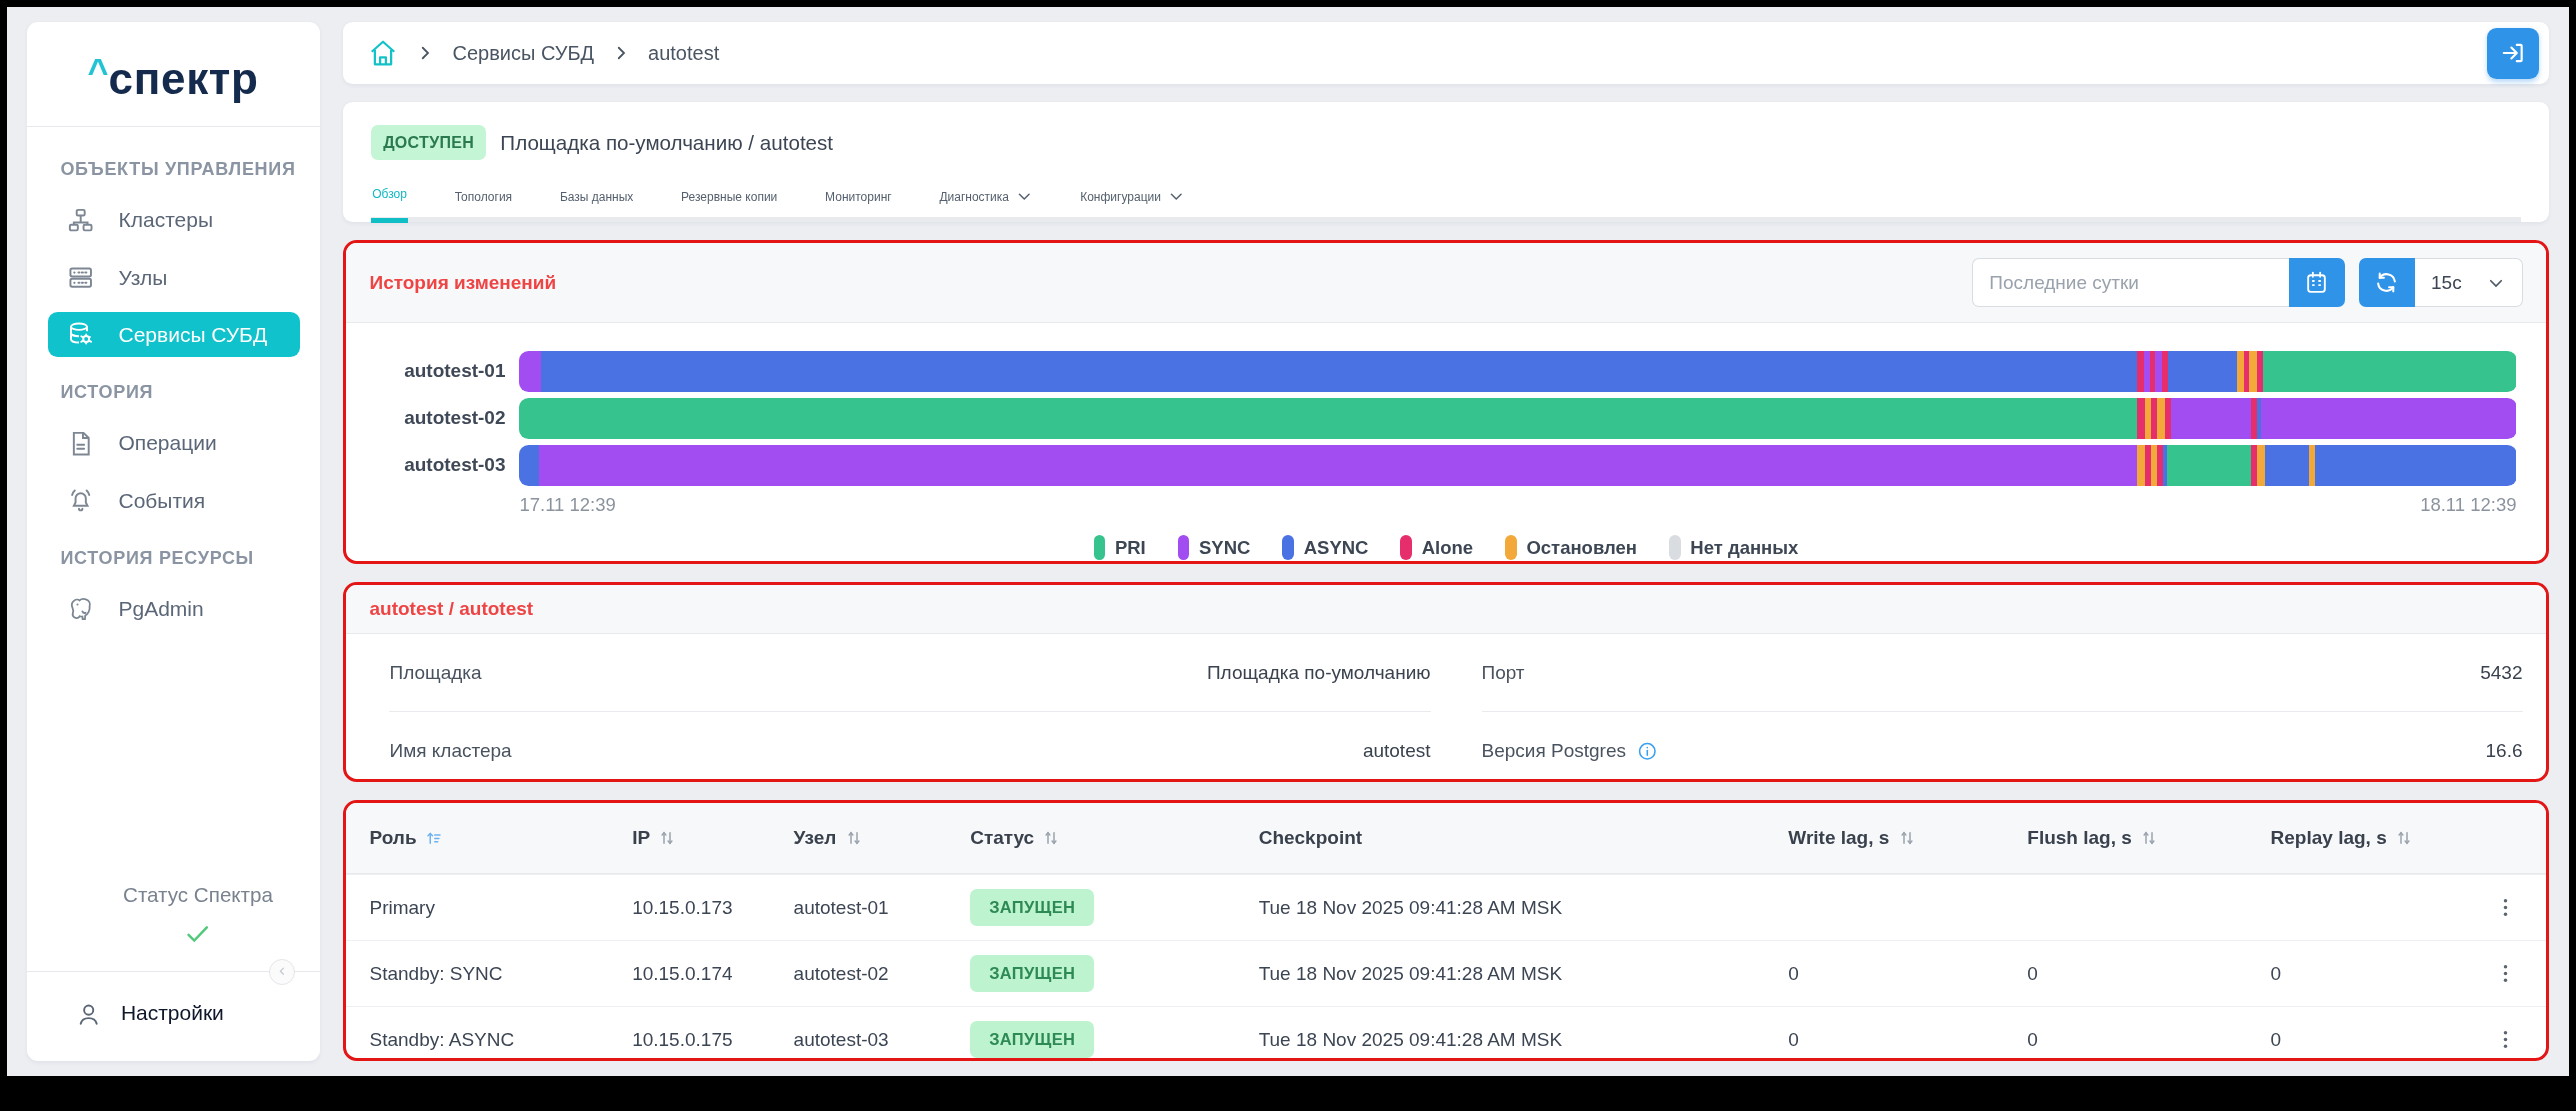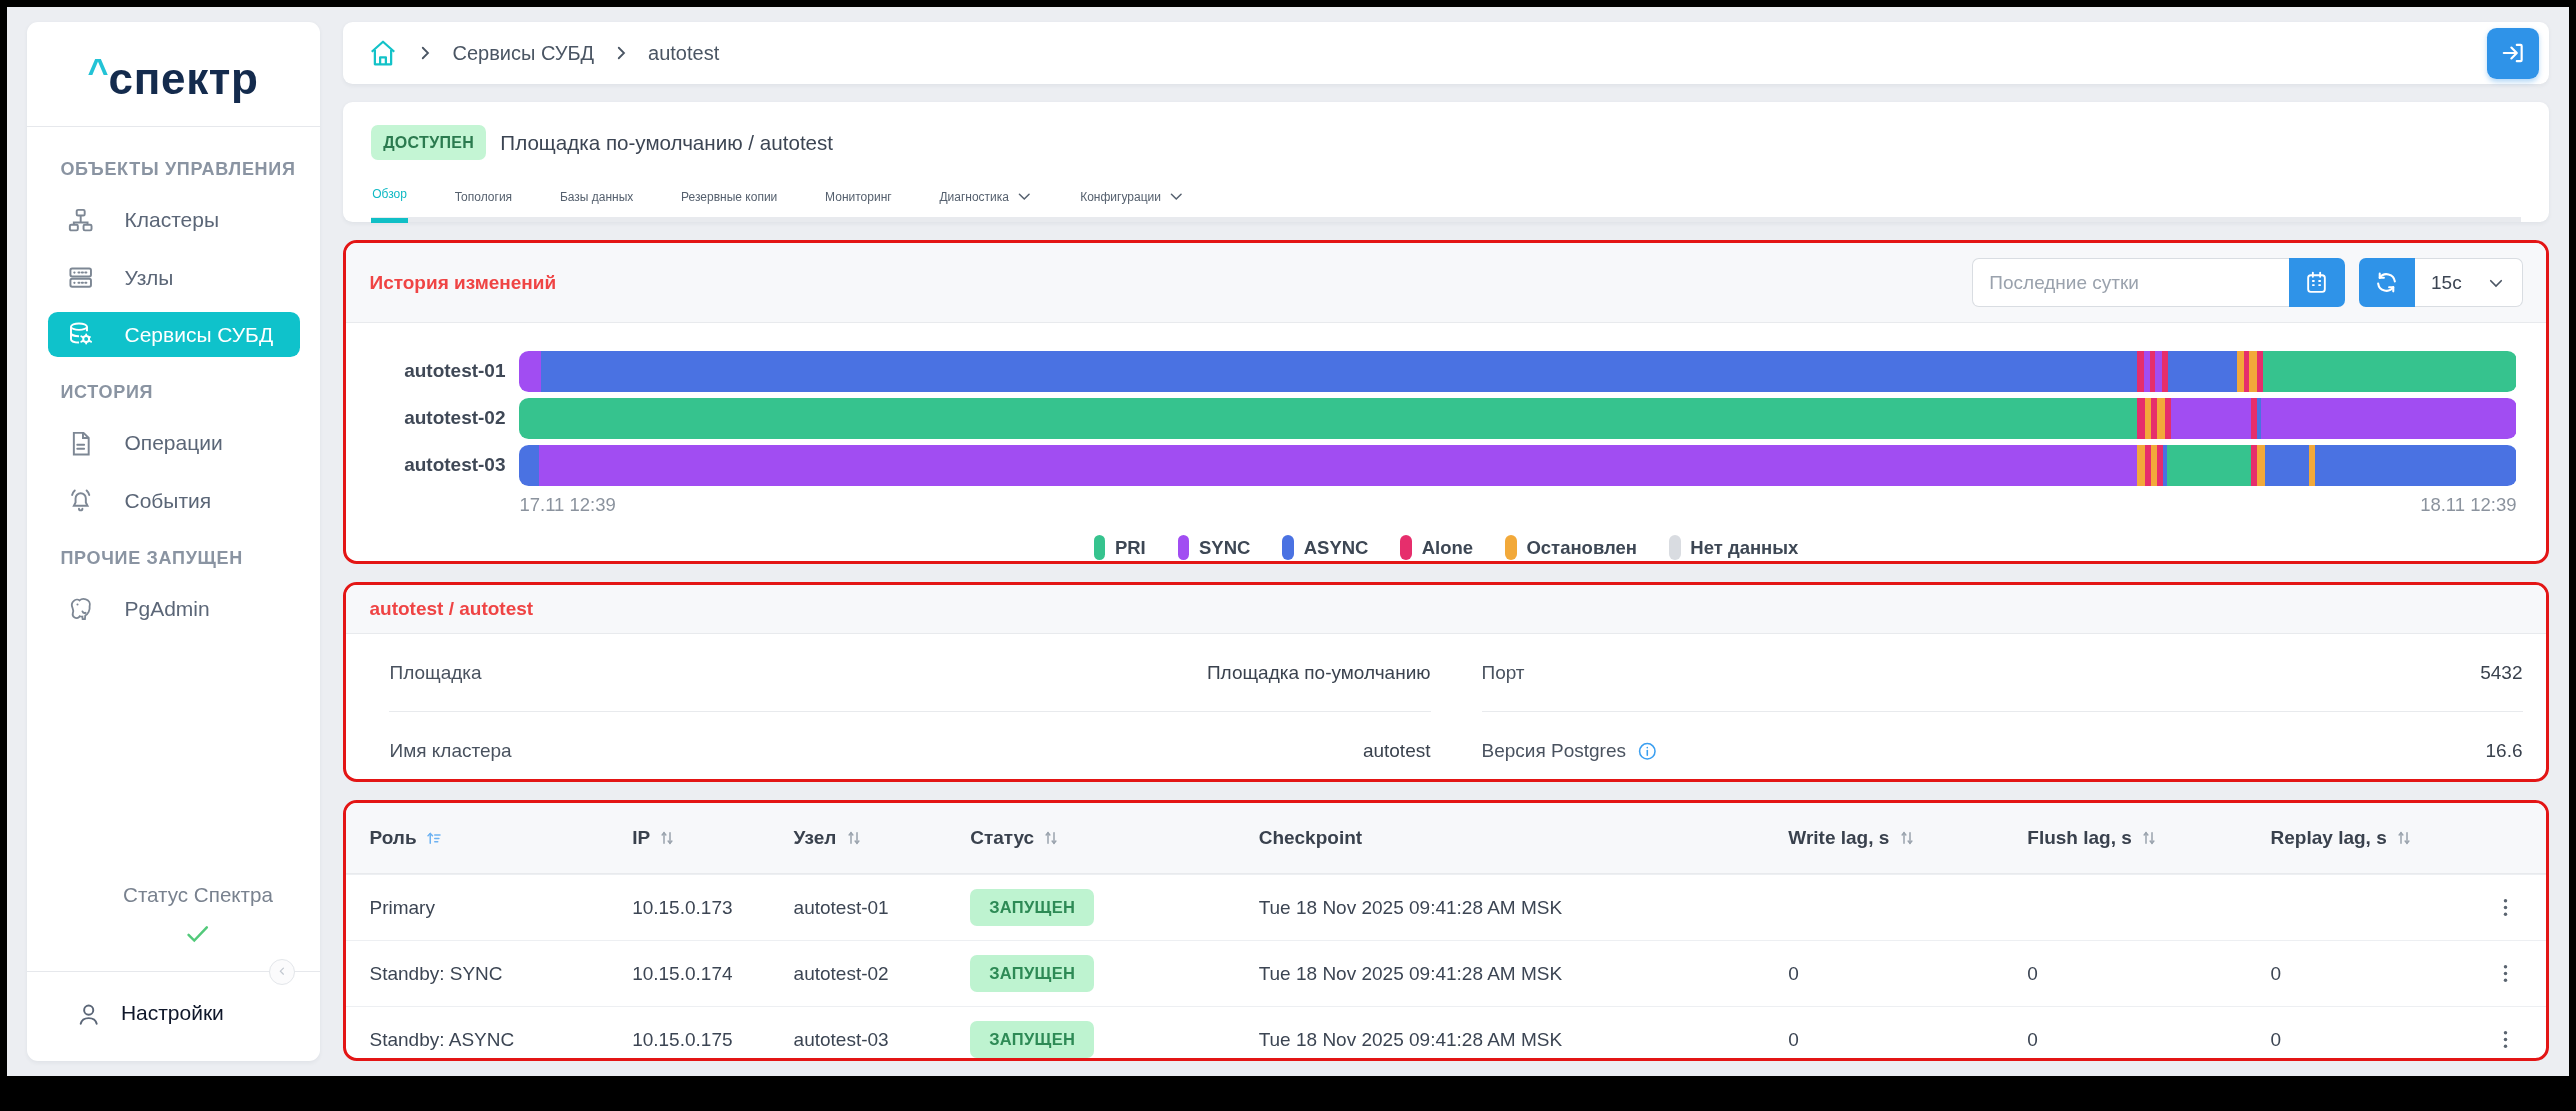--- a/index.html
+++ b/index.html
@@ -7,21 +7,21 @@
   .frame { width:2576px; height:1112px; background:#000; padding:6.9px 6.9px 36px 6.9px; }
   .screen { width:100%; height:100%; background:#eceef2; display:flex; gap:23px; padding:15px 20.6px; overflow:hidden; }
 
   
   .sidebar { width:293px; min-width:293px; background:#fff; border-radius:11px; display:flex; flex-direction:column; position:relative; box-shadow:0 1.4px 4.1px rgba(40,50,70,.06); }
   .logo-row { padding:29px 0 23px 60px; border-bottom:1.4px solid #e6e8ec; }
   .logo-caret { color:#23c3d6; font-weight:bold; font-size:36px; vertical-align:9.6px; }
   .logo-text { color:#142b4d; font-weight:bold; font-size:44px; letter-spacing:0.7px; }
   .nav { padding:19px 20.6px 0 20.6px; display:flex; flex-direction:column; flex:1; }
   .nav-section { font-size:18px; font-weight:bold; letter-spacing:0.7px; color:#8a94a2; margin:12.3px 0 18px 12.3px; }
-  .nav-item { display:flex; align-items:center; gap:30px; height:45px; padding:0 19px; border-radius:9.6px; font-size:21px; color:#5b6677; margin-bottom:12.3px; cursor:pointer;text-align:right; }
+  .nav-item { display:flex; align-items:center; gap:24px; height:45px; padding:0 19px; border-radius:9.6px; font-size:21px; color:#5b6677; margin-bottom:12.3px; cursor:pointer;text-align:right; }
   .nav-item svg { width:27.4px; height:27.4px; flex:none; }
   .nav-item.active { background:#0fc2cb; color:#fff; }
   .side-spacer { flex:1; }
   .status-row { display:flex; align-items:center; gap:13.7px; padding:0 0 23px 48px; font-size:20.6px; color:#79828f;flex-direction:column; }
   .status-row svg { width:27.4px; height:27.4px; }
   .side-divider { border-top:1.4px solid #e6e8ec; position:relative; }
   .collapse-btn { position:absolute; right:25px; top:-13px; width:26px; height:26px; border-radius:50%; background:#fbfbfc; border:1.4px solid #e3e6ea; display:flex; align-items:center; justify-content:center; cursor:pointer; }
   .collapse-btn svg { width:12.3px; height:12.3px; }
   .settings-row { display:flex; align-items:flex-start; gap:18px; padding:29px 0 33px 48px; font-size:21px; color:#0f172a; cursor:pointer; }
   .settings-row svg { width:27.4px; height:27.4px; }
@@ -144,21 +144,21 @@
 
         <div class="nav-item">
           <svg viewBox="0 0 24 24" fill="none" stroke="#7d8794" stroke-width="1.7">
               <path d="M12 5.5a4.5 4.5 0 00-4.5 4.5v3.5L6 16.5h12l-1.5-3V10A4.5 4.5 0 0012 5.5z"></path>
               <path d="M10.5 19a1.5 1.5 0 003 0" stroke-linecap="round"></path>
               <path d="M4.5 7a8 8 0 012.3-4M19.5 7a8 8 0 00-2.3-4" stroke-linecap="round"></path>
             </svg>
           <span>События</span>
         </div>
 
-        <div class="nav-section">ПРОЧИЕ ЗАПУЩЕН</div>
+        <div class="nav-section">ИСТОРИЯ РЕСУРСЫ</div>
 
         <div class="nav-item">
           <svg viewBox="0 0 24 24" fill="none" stroke="#7d8794" stroke-width="1.6">
               <path d="M19.8 9.3c.8-2.8-.4-5.4-3.2-6.3-2-.7-4.3-.3-5.6.9C9.7 2.7 7.4 3 6 4.3 4.3 5.8 3.8 8.4 4.9 10.6c.8 1.7.7 3 .2 4.6-.4 1.4.2 2.9 1.5 3.6 1.3.8 2.9.6 4-.4l.7-.7c.6.3 1.4.4 2.2.3l.2 2.2h2l.3-3.1c2.4-1.2 4.3-4.6 3.8-7.8z"></path>
               <circle cx="9.2" cy="7.5" r=".9" fill="#7d8794" stroke="none"></circle>
               <path d="M13.5 13.5c.5 1.2 1.7 1.6 2.8 1.2" stroke-linecap="round"></path>
             </svg>
           <span>PgAdmin</span>
         </div>
 

